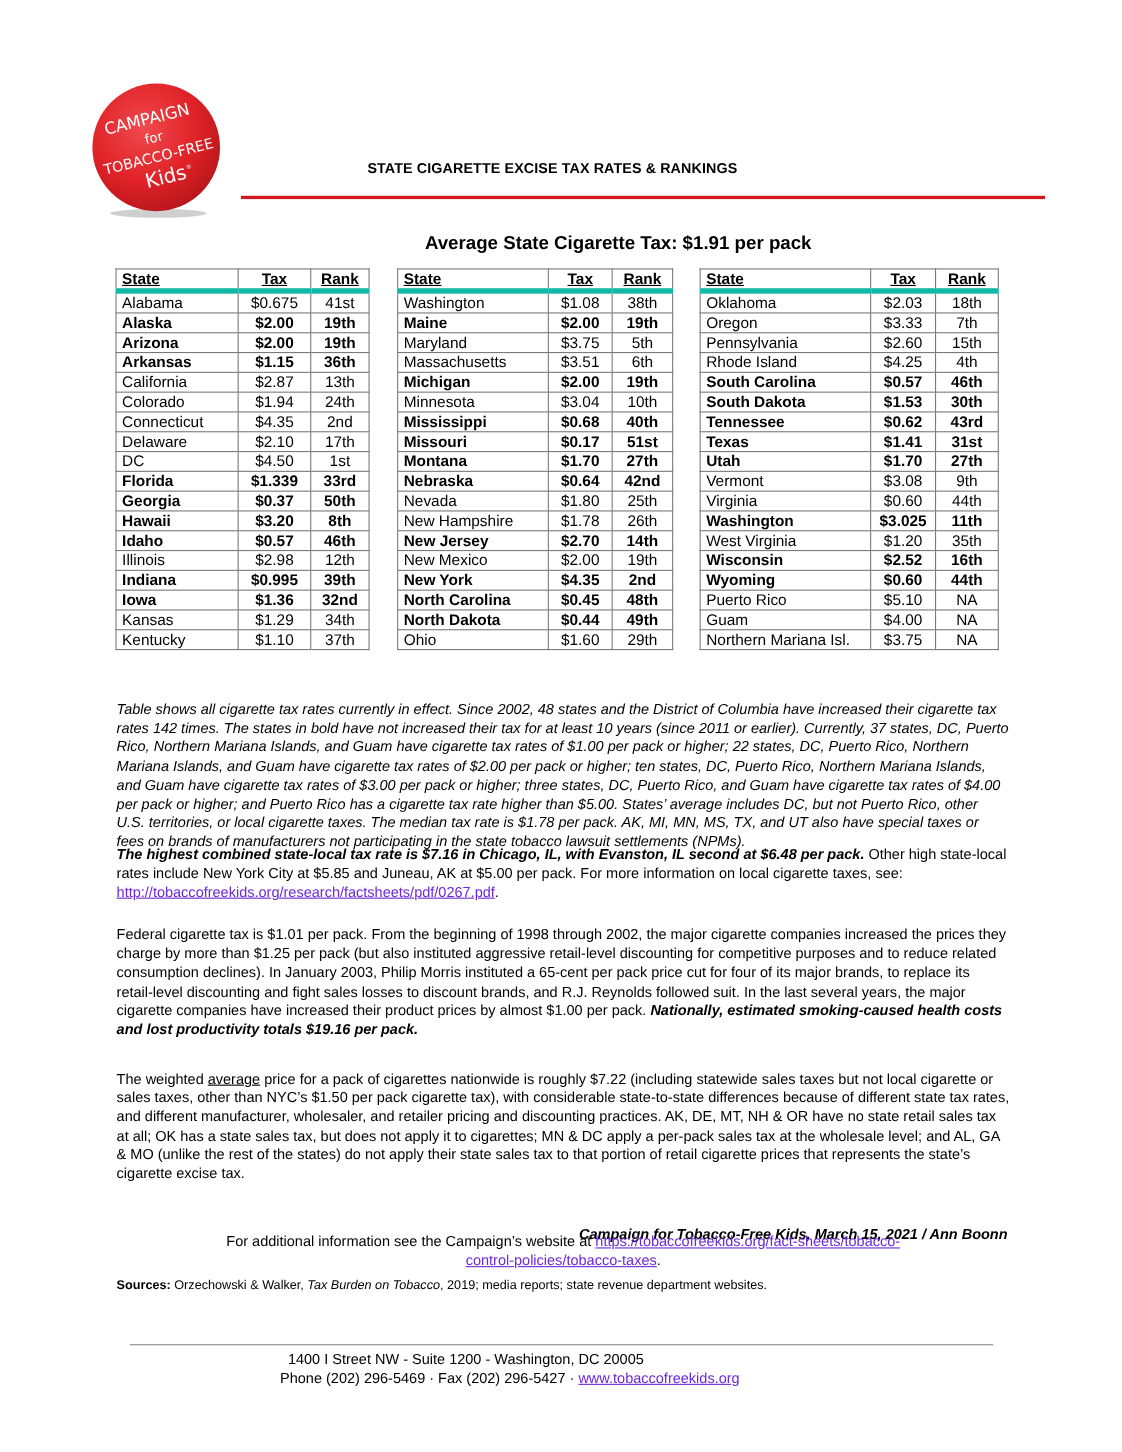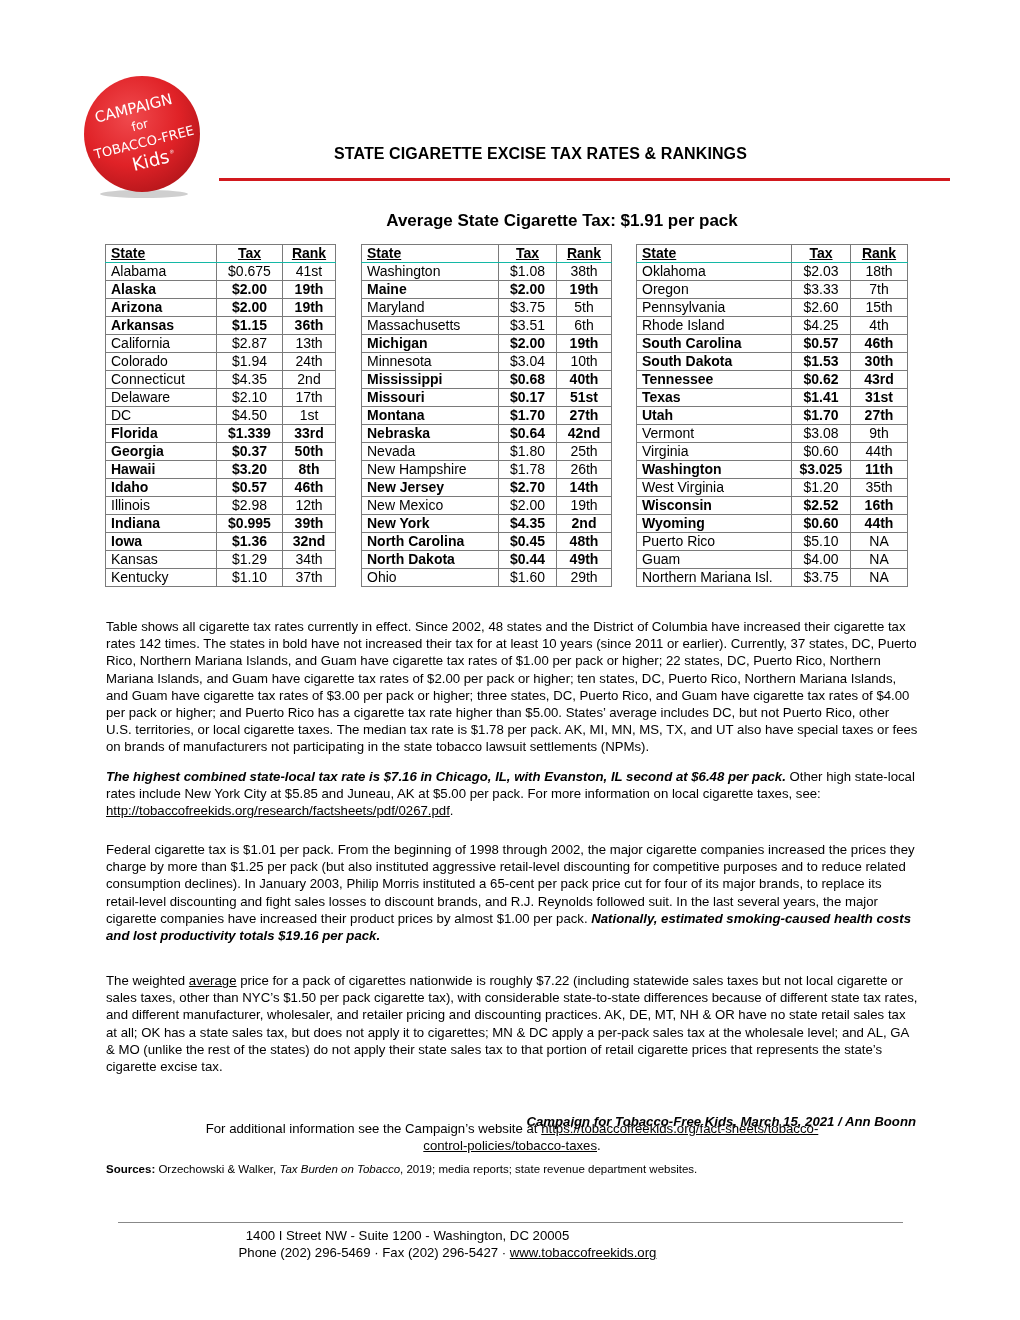--- a/index.html
+++ b/index.html
@@ -1,45 +1,45 @@
 <!DOCTYPE html>
 <html><head>
 <meta charset="utf-8">
 <style>
   html, body { margin:0; padding:0; background:#ffffff; }
   body { width:1020px; height:1320px; position:relative; font-family:"Liberation Sans", sans-serif; color:#000; overflow:hidden; }
   .logo { position:absolute; left:78px; top:72px; width:128px; height:128px; }
-  .title { position:absolute; left:334px; top:145px; font-size:16px; font-weight:bold; letter-spacing:0.1px; }
+  .title { position:absolute; left:334px; top:145px; font-size:13px; font-weight:bold; letter-spacing:0.1px; }
   .title-rule { position:absolute; left:219px; top:178px; width:731px; height:3px; background:#d2191e; }
   .avg { position:absolute; left:0; width:1020px; top:211px; text-align:center; font-size:17px; font-weight:bold; }
   .avg-inner { position:relative; left:52px; }
   table.tax { position:absolute; top:244px; border-collapse:collapse; font-size:14px; }
   table.tax td, table.tax th { border:1px solid #7a7a7a; padding:0 5px; height:17px; line-height:17px; white-space:nowrap; }
-  table.tax th { font-weight:bold; text-decoration:underline; border-bottom:1px solid #14b8a6; }
+  table.tax th { font-weight:bold; text-decoration:underline; border-bottom:5px solid #14b8a6; }
   table.tax th.st, table.tax td.st { text-align:left; }
   table.tax th.tx, table.tax td.tx { text-align:center; }
   table.tax th.rk, table.tax td.rk { text-align:center; }
   table.tax tr.bold td { font-weight:bold; }
   #t1 { left:105px; } #t1 .st{width:100px;} #t1 .tx{width:55px;} #t1 .rk{width:42px;}
   #t2 { left:361px; } #t2 .st{width:126px;} #t2 .tx{width:47px;} #t2 .rk{width:44px;}
   #t3 { left:636px; } #t3 .st{width:144px;} #t3 .tx{width:48px;} #t3 .rk{width:46px;}
   .body-text { position:absolute; left:106px; width:812px; font-size:13.2px; line-height:17.2px; }
-  .p1 { top:618px; }
+  .p1 { top:636px;font-style:italic; }
   .p2 { top:768px; }
   .p3 { top:841px; }
   .p4 { top:972px; }
   .bi { font-weight:bold; font-style:italic;text-align:center; }
-  a.link { color:#000000; text-decoration:underline; }
+  a.link { color:#6d28d9; text-decoration:underline; }
   .u { text-decoration:underline; }
   .credit { position:absolute; right:104px; top:1093px; font-size:13.2px; font-weight:bold; font-style:italic;margin-top:21px; }
   .more { position:absolute; left:106px; width:812px; top:1120px; text-align:center; font-size:13.2px; font-weight:normal; line-height:17px; }
   .sources { position:absolute; left:106px; top:1163px; font-size:11.5px; }
   .sources b { font-weight:bold; }
   .foot-rule { position:absolute; left:118px; top:1222px; width:785px; height:1px; background:#888; }
-  .foot { position:absolute; left:0; width:815px; text-align:center; font-size:13.2px; line-height:17px; }
+  .foot { position:absolute; left:16px; width:815px; text-align:center; font-size:13.2px; line-height:17px; }
   .foot1 { top:1227px; }
   .foot2 { top:1244px;padding-left:40px; }
 </style>
 </head>
 <body>
 
 <svg class="logo" viewBox="0 0 128 128">
   <defs>
     <radialGradient id="lg" cx="40%" cy="35%" r="70%">
       <stop offset="0%" stop-color="#f04a4e"></stop>

